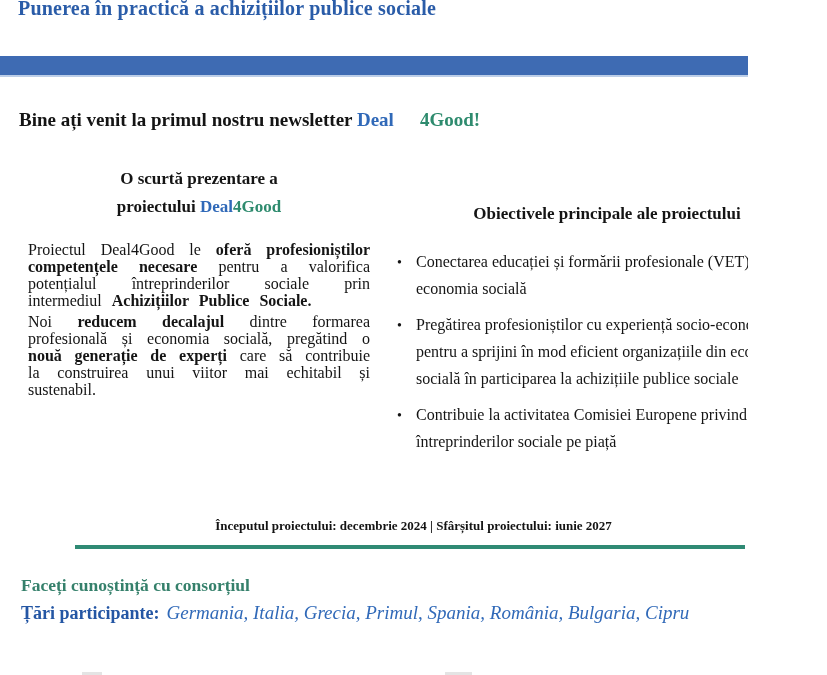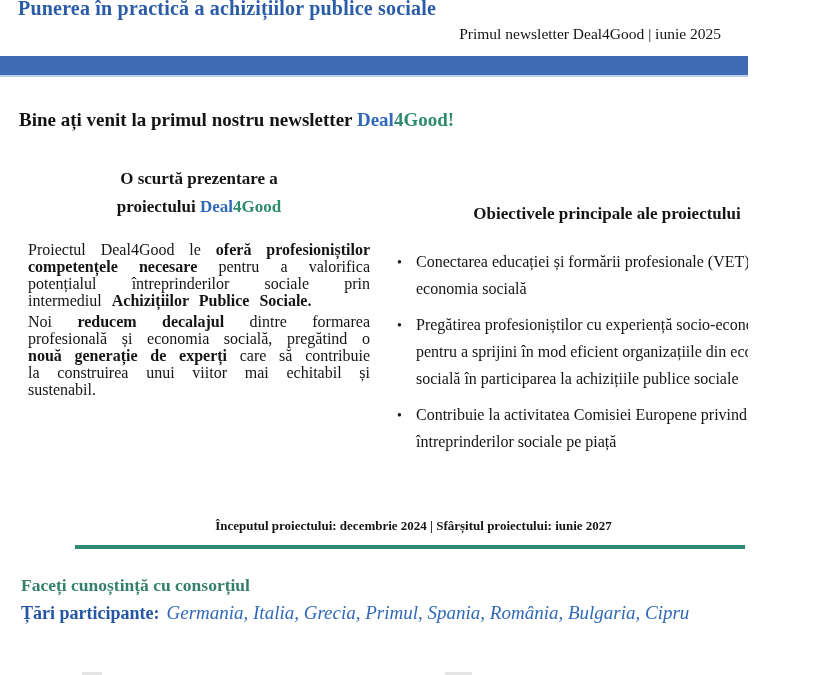--- a/index.html
+++ b/index.html
@@ -37,24 +37,23 @@
   .sliver{position:absolute;bottom:0;height:3px;background:#e4e4e4;}
   .sliver.s1{left:82px;width:20px;}
   .sliver.s2{left:445px;width:27px;}
 </style>
 </head>
 <body>
 
 <div class="page">
 
   <div class="doc-title">Punerea în practică a achizițiilor publice sociale</div>
-  <div class="issue">Primul newsletter Deal4Good | iunie 2025</div>
   <div class="bar"></div>
 
-  <div class="welcome"><span class="b">Bine ați venit la primul nostru newsletter </span><span class="b" style="color: var(--brand_blue);">Deal</span><span class="b" style="color: var(--brand_green);">4Good!</span></div>
+  <div class="welcome"><span class="b">Bine ați venit la primul nostru newsletter </span><span class="b" style="color: var(--brand_blue);">Deal</span><span class="b" style="color: var(--brand_green); padding-left: 26px;">4Good!</span></div>
 
   <div class="col-left">
     <div class="about-heading"><span class="b">O scurtă prezentare a</span><br><span class="b">proiectului </span><span class="b" style="color: var(--brand_blue);">Deal</span><span class="b" style="color: var(--brand_green);">4Good</span></div>
     <p class="p1"><span>Proiectul Deal4Good le </span><span class="b">oferă profesioniștilor competențele necesare</span><span> pentru a valorifica potențialul întreprinderilor sociale prin intermediul </span><span class="b">Achizițiilor Publice Sociale.</span></p>
     <p class="p2"><span>Noi </span><span class="b">reducem decalajul</span><span> dintre formarea profesională și economia socială, pregătind o </span><span class="b">nouă generație de experți</span><span> care să contribuie la construirea unui viitor mai echitabil și sustenabil.</span></p>
   </div>
 
   <div class="col-right">
     <div class="obj-heading">Obiectivele principale ale proiectului</div>
     <ul class="objectives">

